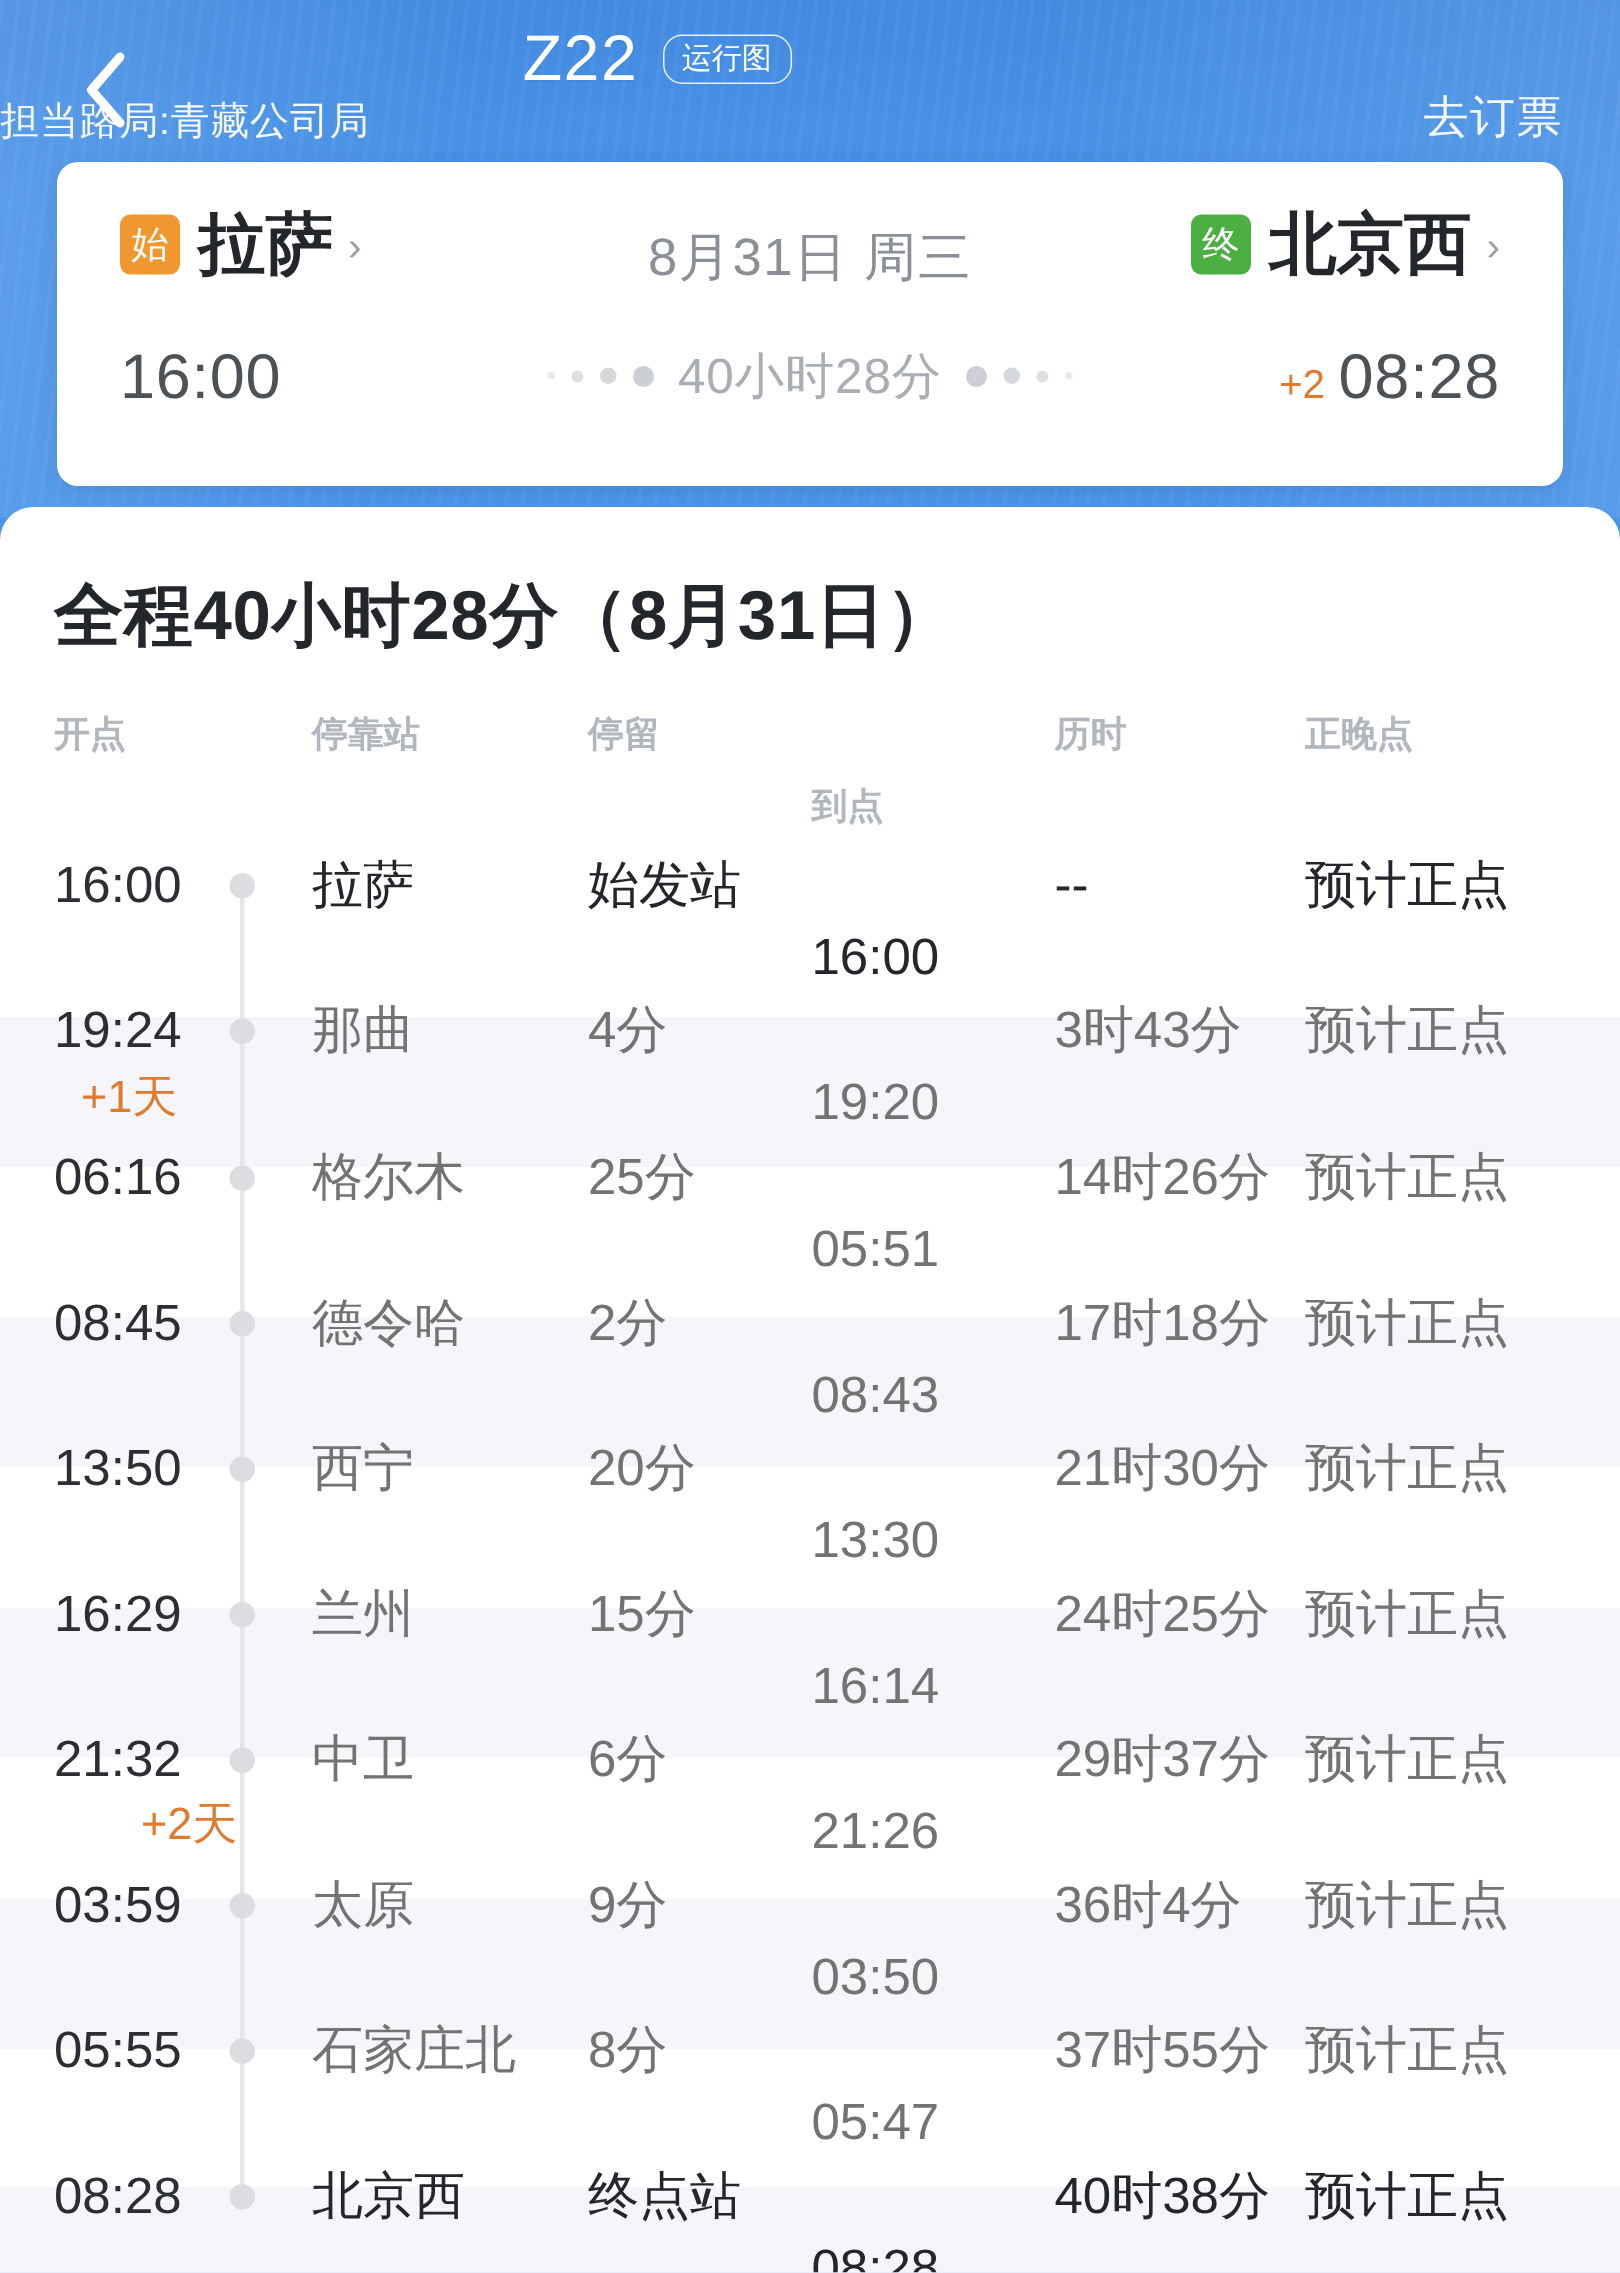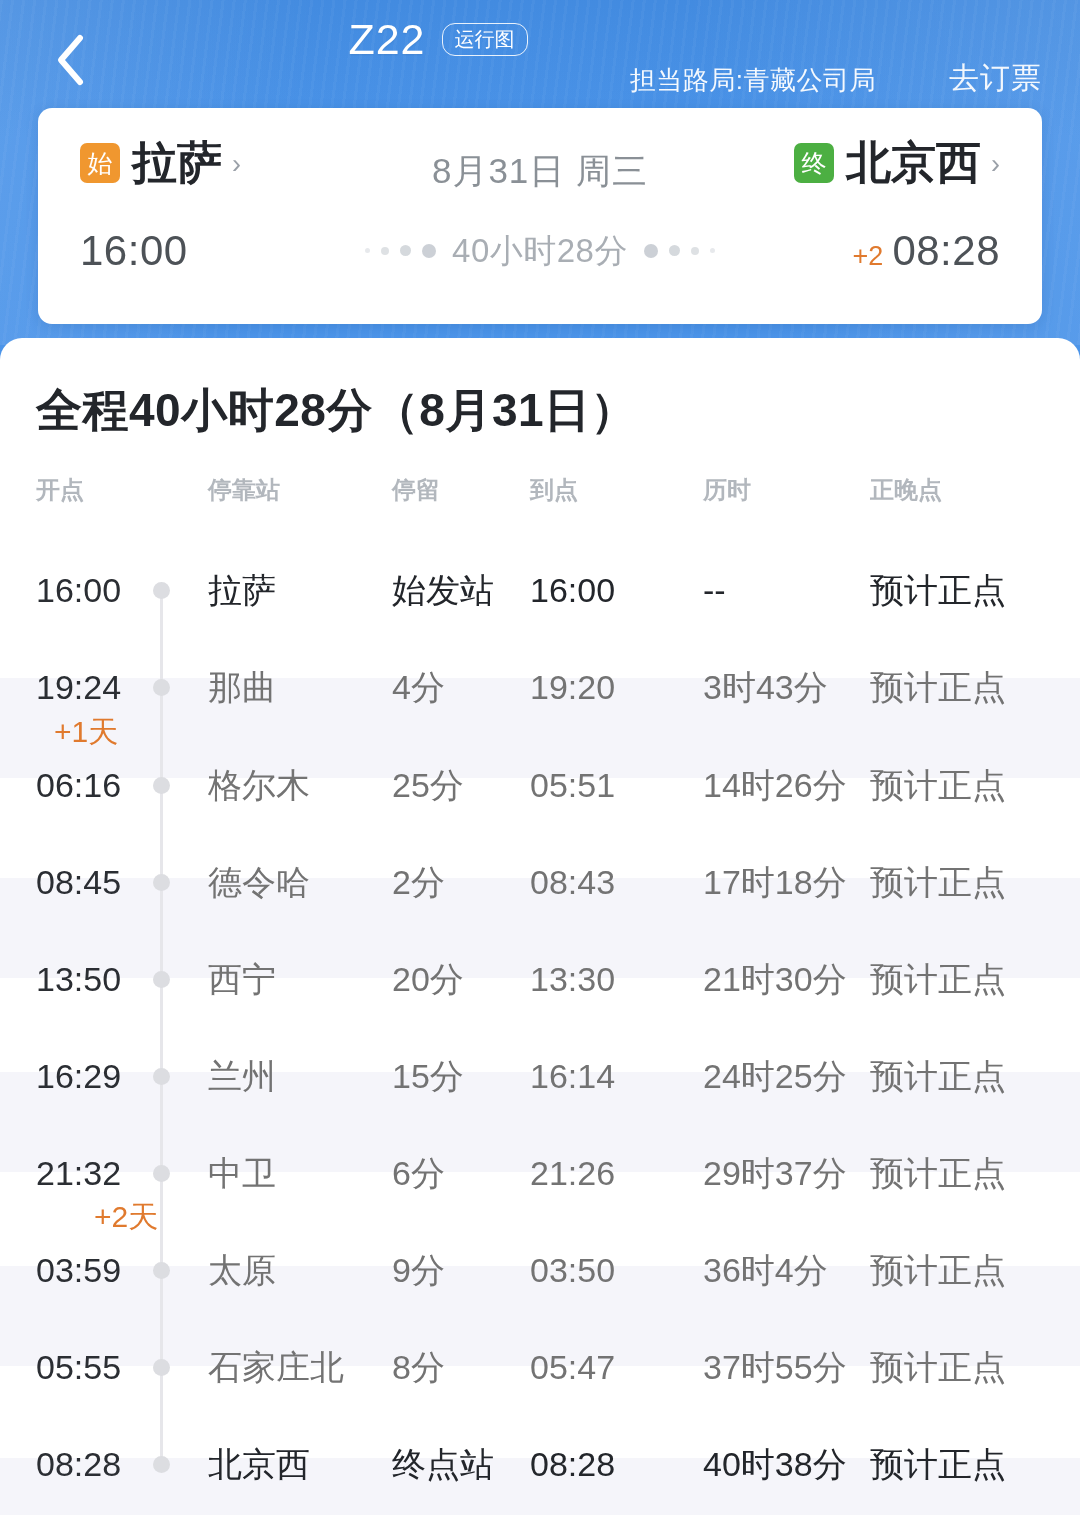--- a/index.html
+++ b/index.html
@@ -57,21 +57,21 @@
     display: flex;
     align-items: center;
     justify-content: center;
   }
   .back-btn svg { display: block; }
 
   .title-block {
     position: absolute;
     left: 0; top: 0;
     width: 876px;
-    text-align: right;
+    text-align: left;
   }
 
   .title-line {
     display: flex;
     align-items: center;
     justify-content: center;
     gap: 16px;
     height: 62px;
     padding-top: 16px;
   }
@@ -327,21 +327,21 @@
     font-size: 30px;
     color: #e07a2e;
     line-height: 1;
     white-space: nowrap;
   }
 
   
   .c-dep   { left: 36px;  }
   .c-stn   { left: 208px; }
   .c-stop  { left: 392px; text-align: center; }
-  .c-arr   { left: 530px; }
+  .c-arr   { left: 541px; margin-top: 48px; }
   .c-dur   { left: 703px; }
   .c-stat  { left: 870px; }
 </style>
 </head>
 <body>
 
 <div id="app">
 
   <div class="hdr-texture"></div>
 

